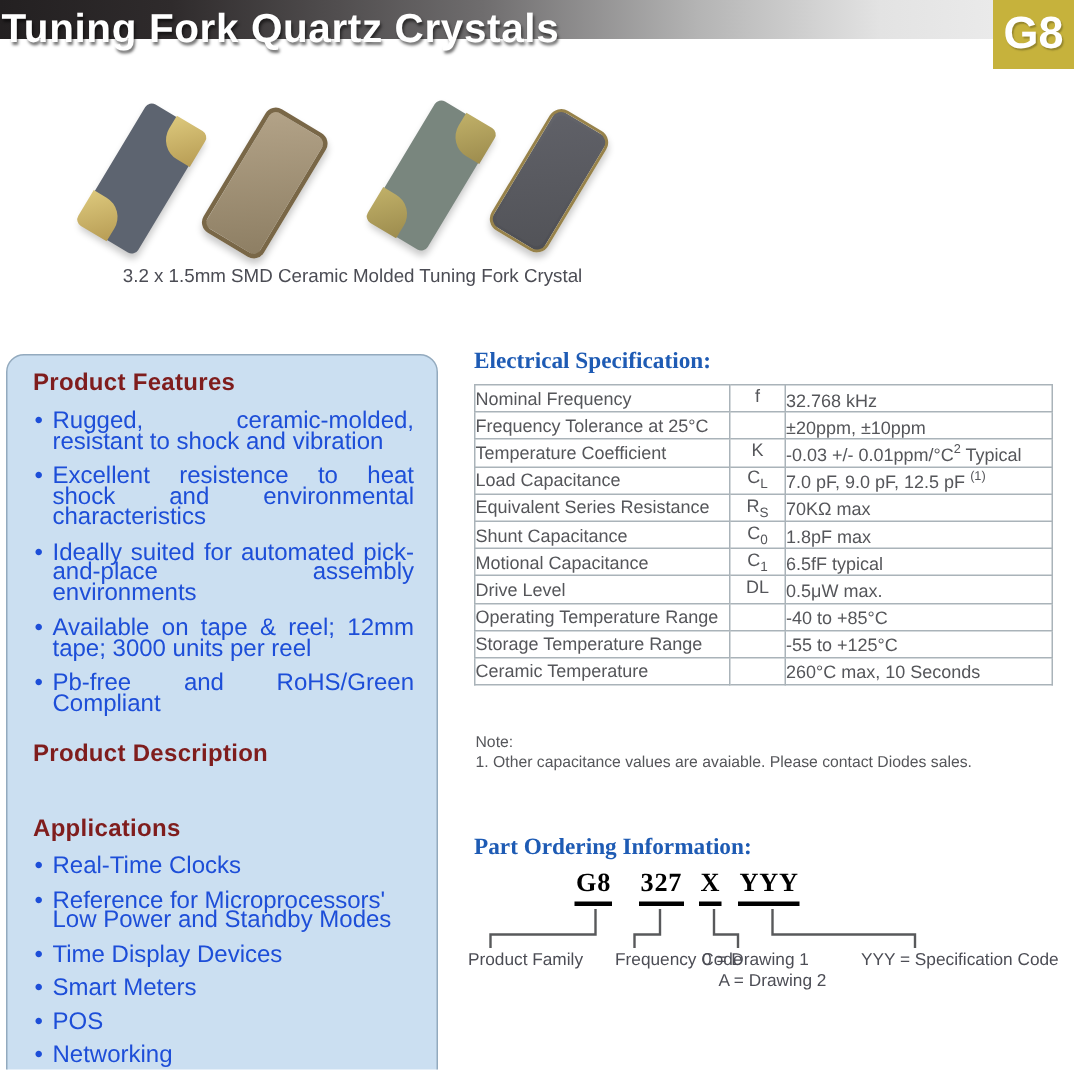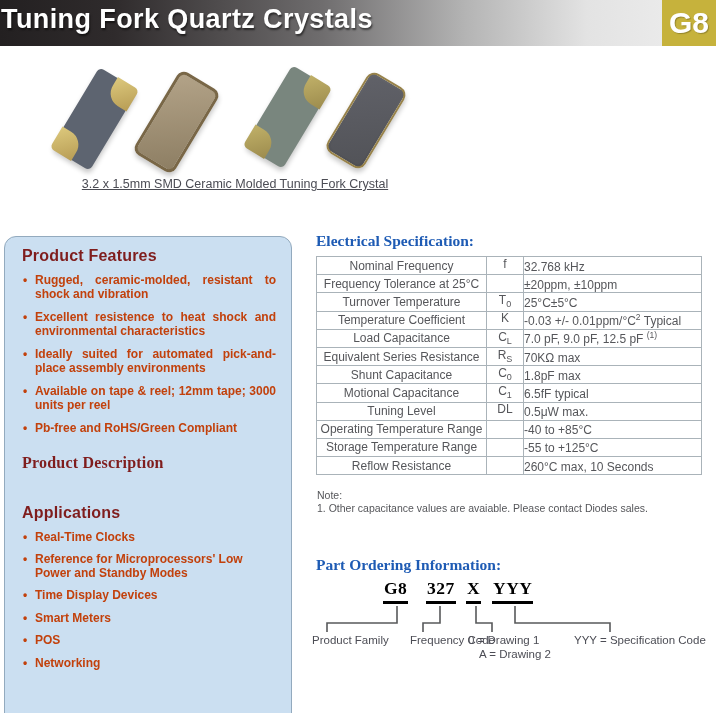--- a/index.html
+++ b/index.html
@@ -3,21 +3,21 @@
 <meta charset="utf-8">
 <style>
   * { box-sizing: border-box; }
   html,body { margin:0; padding:0; }
   body {
     width:716px; height:713px; overflow:hidden; position:relative;
     background:#ffffff; font-family:"Liberation Sans", sans-serif;
   }
   
   .header {
-    position:absolute; left:0; top:0; width:716px; height:46px;
+    position:absolute; left:0; top:0; width:716px; height:26px;
     background:linear-gradient(90deg,#232021 0%,#2f2b2c 16%,#6f6d6e 45%,#b4b4b4 65%,#e3e3e3 82%,#efefef 100%);
   }
   .header-title {
     position:absolute; left:1px; top:4px;
     font-size:27px; font-weight:bold; color:#ffffff; letter-spacing:.4px;
     text-shadow:1px 2px 2px rgba(0,0,0,.55);
     white-space:nowrap;
   }
   .badge {
     position:absolute; right:0; top:0; width:54px; height:46px;
@@ -34,56 +34,56 @@
   .chip .pad-tr { top:-1px; right:-1px; border-radius:0 5px 0 15px; }
   .chip .pad-bl { bottom:-1px; left:-1px; border-radius:0 15px 0 5px; }
   .chip1 { left:72px;  top:14px; background:#5d6470; }
   .chip2 { left:153px; top:16px; width:47px; height:96px; background:linear-gradient(145deg,#b3a388,#8d7e63); border:3px solid #796747; border-radius:8px; }
   .chip3 { left:265px; top:12px; background:#79867e; }
   .chip3 .pad { background:linear-gradient(135deg,#c0b068,#9d8c4e); }
   .chip4 { left:344px; top:16px; width:44px; height:93px; background:linear-gradient(145deg,#64656b,#4d4e53); border:2px solid #97824a; border-radius:9px; }
   .chip4::after { content:""; position:absolute; inset:2px; border-radius:6px; background:linear-gradient(145deg,#606168,#525358); }
   .caption {
     position:absolute; left:45px; top:177px; width:380px; text-align:center;
-    font-size:12.5px; color:#4b4c54;text-decoration:underline;
+    font-size:12.5px; color:#4b4c54;
   }
   
   .panel {
     position:absolute; left:4px; top:236px; width:288px; height:500px;
     background:#cbdff1; border:1px solid #93aabe; border-radius:12px;
     padding:10px 15px 0 17px;
   }
   .panel-head {
     font-size:16px; font-weight:bold; color:#7f1d1d; letter-spacing:.2px;
     margin:0 0 9px 0;
   }
-  .panel-head.desc { margin:18px 0 6px 0;font-family:Liberation Serif, serif; }
+  .panel-head.desc { margin:18px 0 6px 0; }
   .panel-head.apps { margin:32px 0 9px 0; }
   .blist { list-style:none; margin:0; padding:0; }
   .blist li {
     position:relative; padding-left:13px; margin-bottom:10px;
-    font-size:12px; line-height:13.5px; color:#c2410c; text-align:justify;font-weight:bold;
+    font-size:16px; line-height:13.5px; color:#1d4ed8; text-align:justify;
   }
   .blist li::before { content:"\2022"; position:absolute; left:1px; top:0; }
   .blist.apps li { text-align:left; margin-bottom:9px; }
   .desc-body { font-size:12px; line-height:13.5px; color:#4c4d55; text-align:justify; margin:0; }
   
   .sec-title {
     position:absolute; font-family:"Liberation Serif", serif; font-weight:bold;
     font-size:15.5px; color:#1e5bb4; white-space:nowrap;
   }
   .spec-title { left:316px; top:232px; }
   .order-title { left:316px; top:556px; }
   table.spec {
     position:absolute; left:316px; top:256px; width:385px;
     border-collapse:collapse; table-layout:fixed;
     font-size:12px; color:#55565a;
   }
   table.spec td { border:1px solid #aab3b9; height:18.2px; padding:0; line-height:1; }
-  td.c1 { width:170px; padding-left:8px;text-align:center; }
+  td.c1 { width:170px; padding-left:8px; }
   td.c2 { width:37px; text-align:center; }
   td.c3 { width:178px; padding-left:10px;margin-top:24px; }
   table.spec sub { font-size:9px; }
   table.spec sup { font-size:8.5px; vertical-align:super; }
   .note { position:absolute; left:317px; top:489px; font-size:10.5px; line-height:12.5px; color:#55565a; }
   
   .diagram { position:absolute; left:310px; top:577px; width:406px; height:130px; }
   .seg {
     position:absolute; top:0; font-family:"Liberation Serif", serif; font-weight:bold;
     font-size:17.5px; color:#000; letter-spacing:.5px;
@@ -144,25 +144,20 @@
     <td class="c1">Nominal Frequency</td>
     <td class="c2"><span>f</span><sub></sub></td>
     <td class="c3"><span>32.768 kHz</span><sup></sup><span></span></td>
   </tr>
   <tr>
     <td class="c1">Frequency Tolerance at 25°C</td>
     <td class="c2"><span></span><sub></sub></td>
     <td class="c3"><span>±20ppm, ±10ppm</span><sup></sup><span></span></td>
   </tr>
   <tr>
-    <td class="c1">Turnover Temperature</td>
-    <td class="c2"><span>T</span><sub>0</sub></td>
-    <td class="c3"><span>25°C±5°C</span><sup></sup><span></span></td>
-  </tr>
-  <tr>
     <td class="c1">Temperature Coefficient</td>
     <td class="c2"><span>K</span><sub></sub></td>
     <td class="c3"><span>-0.03 +/- 0.01ppm/°C</span><sup>2</sup><span> Typical</span></td>
   </tr>
   <tr>
     <td class="c1">Load Capacitance</td>
     <td class="c2"><span>C</span><sub>L</sub></td>
     <td class="c3"><span>7.0 pF, 9.0 pF, 12.5 pF </span><sup>(1)</sup><span></span></td>
   </tr>
   <tr>
@@ -174,36 +169,36 @@
     <td class="c1">Shunt Capacitance</td>
     <td class="c2"><span>C</span><sub>0</sub></td>
     <td class="c3"><span>1.8pF max</span><sup></sup><span></span></td>
   </tr>
   <tr>
     <td class="c1">Motional Capacitance</td>
     <td class="c2"><span>C</span><sub>1</sub></td>
     <td class="c3"><span>6.5fF typical</span><sup></sup><span></span></td>
   </tr>
   <tr>
-    <td class="c1">Tuning Level</td>
+    <td class="c1">Drive Level</td>
     <td class="c2"><span>DL</span><sub></sub></td>
     <td class="c3"><span> 0.5μW max.</span><sup></sup><span></span></td>
   </tr>
   <tr>
     <td class="c1">Operating Temperature Range</td>
     <td class="c2"><span></span><sub></sub></td>
     <td class="c3"><span>-40 to +85°C</span><sup></sup><span></span></td>
   </tr>
   <tr>
     <td class="c1">Storage Temperature Range</td>
     <td class="c2"><span></span><sub></sub></td>
     <td class="c3"><span>-55 to +125°C</span><sup></sup><span></span></td>
   </tr>
   <tr>
-    <td class="c1">Reflow Resistance</td>
+    <td class="c1">Ceramic Temperature</td>
     <td class="c2"><span></span><sub></sub></td>
     <td class="c3"><span>260°C max, 10 Seconds</span><sup></sup><span></span></td>
   </tr>
 </tbody>
   </table>
 
 <div class="note">
   <div>Note:</div>
   <div>1. Other capacitance values are avaiable. Please contact Diodes sales.</div>
 </div>

